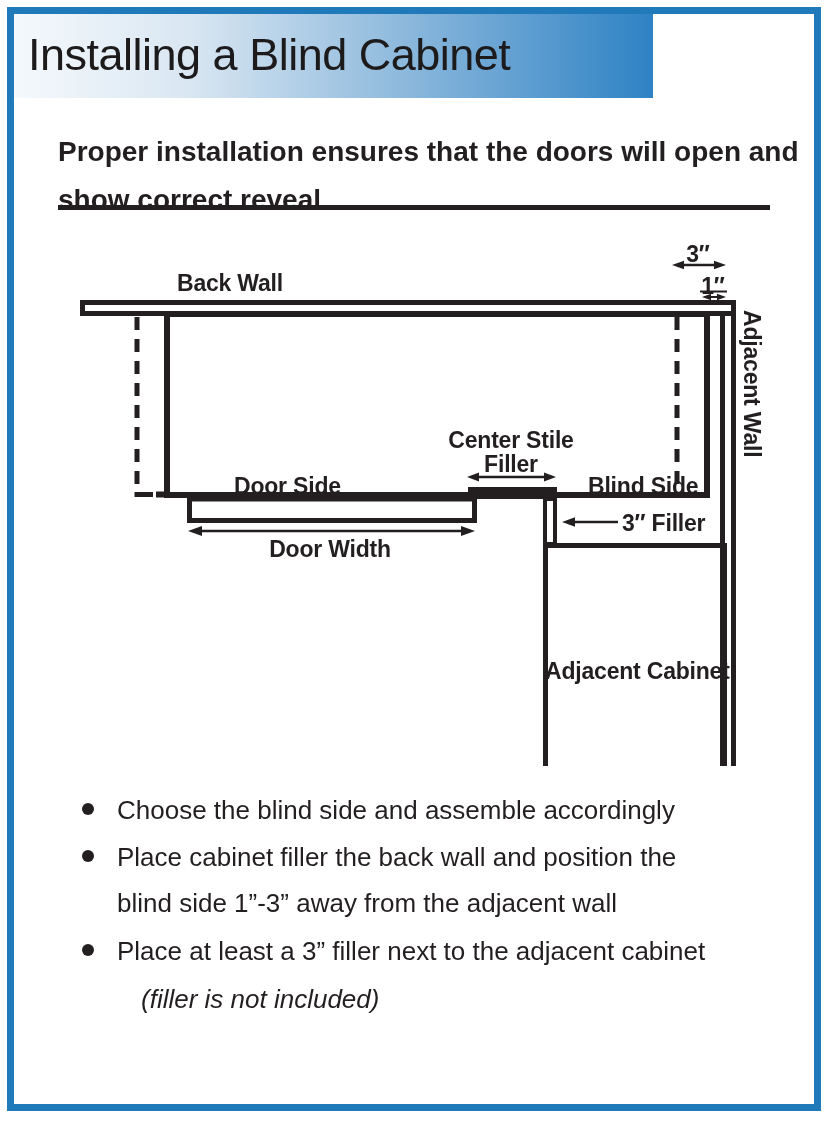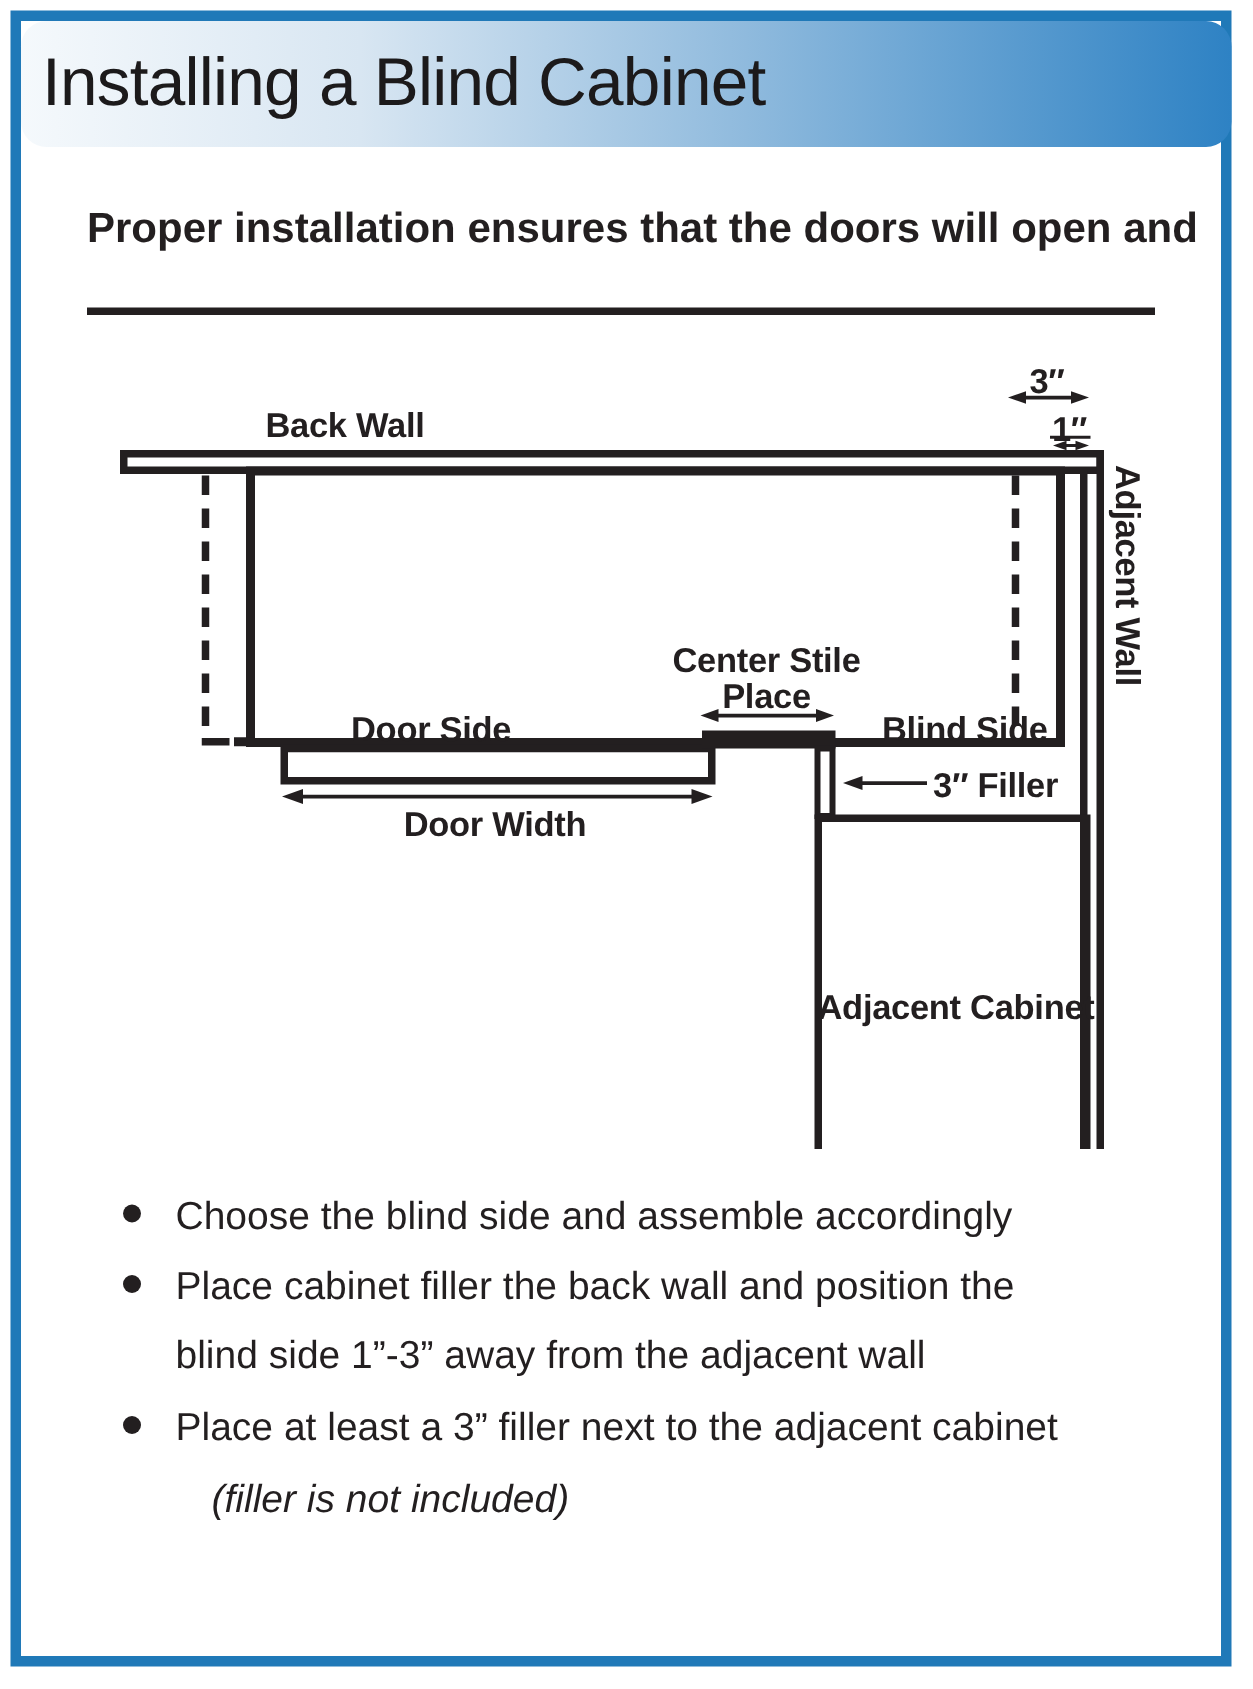--- a/index.html
+++ b/index.html
@@ -1,22 +1,22 @@
 <!DOCTYPE html>
 <html style="--frame: #2079b8; --header-start: #f5f9fc; --header-mid: #8fbadd; --header-end: #2e82c4; --ink: #231f20;"><head>
 <meta charset="utf-8">
 <style>
   html,body{margin:0;padding:0;background:#ffffff;}
   body{width:835px;height:1126px;position:relative;overflow:hidden;
        font-family:"Liberation Sans","DejaVu Sans",sans-serif;color:var(--ink,#231f20);}
   .frame{position:absolute;left:7px;top:7px;width:814px;height:1104px;
          border:7px solid var(--frame,#2079b8);box-sizing:border-box;}
-  .header-band{position:absolute;left:14px;top:14px;width:807px;height:84px;
+  .header-band{position:absolute;left:14px;top:14px;width:639px;height:84px;
          background:linear-gradient(90deg,var(--header-start,#f5f9fc) 0%,#d8e6f2 28%,
-                    var(--header-mid,#8fbadd) 60%,var(--header-end,#2e82c4) 100%);border-radius:17px;}
+                    var(--header-mid,#8fbadd) 60%,var(--header-end,#2e82c4) 100%);}
   .page-title{position:absolute;left:14px;top:15px;font-size:45px;line-height:1.15;
          letter-spacing:-0.5px;color:#1c1a1b;white-space:nowrap;}
   .intro{position:absolute;left:58px;top:128px;font-size:28px;line-height:48px;color:var(--ink,#231f20);font-weight:bold;}
   .rule{position:absolute;left:58px;top:205px;width:712px;height:5px;background:var(--ink,#231f20);}
   .diagram{position:absolute;left:0;top:230px;width:835px;height:560px;}
   .diagram svg{position:absolute;left:0;top:0;}
   .dlabel{position:absolute;font-size:23px;font-weight:600;letter-spacing:-0.2px;
           color:var(--ink,#231f20);white-space:nowrap;}
   .center{text-align:center;}
   .vert{writing-mode:vertical-rl;}
@@ -29,20 +29,21 @@
 <body>
 
 <div class="frame"></div>
 
 <div class="header-band">
   <div class="page-title">Installing a Blind Cabinet</div>
 </div>
 
 <div class="intro">
   <div>Proper installation ensures that the doors will open and</div>
+  <div>show correct reveal</div>
 </div>
 
 <div class="rule"></div>
 
 <div class="diagram">
   <svg width="835" height="560" viewBox="0 0 835 560">
 
     <rect x="82.5" y="72.5" width="651" height="11" fill="#ffffff" stroke="#231f20" stroke-width="5"></rect>
 
     <path d="M 733.5 72 V 536 M 722.5 84 V 536" fill="none" stroke="#231f20" stroke-width="5"></path>
@@ -95,21 +96,21 @@
   </svg>
 
   <div class="dlabel center" style="left:150px;top:40px;width:160px;position:absolute;">Back Wall</div>
   <div class="dlabel center" style="left:670px;top:11px;width:56px;position:absolute;">3″</div>
   <div class="dlabel center" style="left:685px;top:43px;width:56px;position:absolute;">1″</div>
   <div class="dlabel vert" style="left:738px;top:80px;position:absolute;">Adjacent Wall</div>
   <div class="dlabel" style="left:186px;top:243px;position:absolute;margin-left:48px;">Door Side</div>
   <div class="dlabel" style="left:588px;top:243px;position:absolute;">Blind Side</div>
   <div class="dlabel center" style="left:432px;top:198px;width:158px;position:absolute;line-height:24px;">
     <div>Center Stile</div>
-    <div>Place</div>
+    <div>Filler</div>
   </div>
   <div class="dlabel center" style="left:250px;top:306px;width:160px;position:absolute;">Door Width</div>
   <div class="dlabel" style="left:622px;top:280px;position:absolute;">3″ Filler</div>
   <div class="dlabel center" style="left:545px;top:428px;width:180px;position:absolute;">Adjacent Cabinet</div>
 </div>
 
 <div>
   <div class="bullet-dot" style="left:82px;top:803px;"></div>
   <div class="btext" style="left:117px;top:795px;">Choose the blind side and assemble accordingly</div>
 

